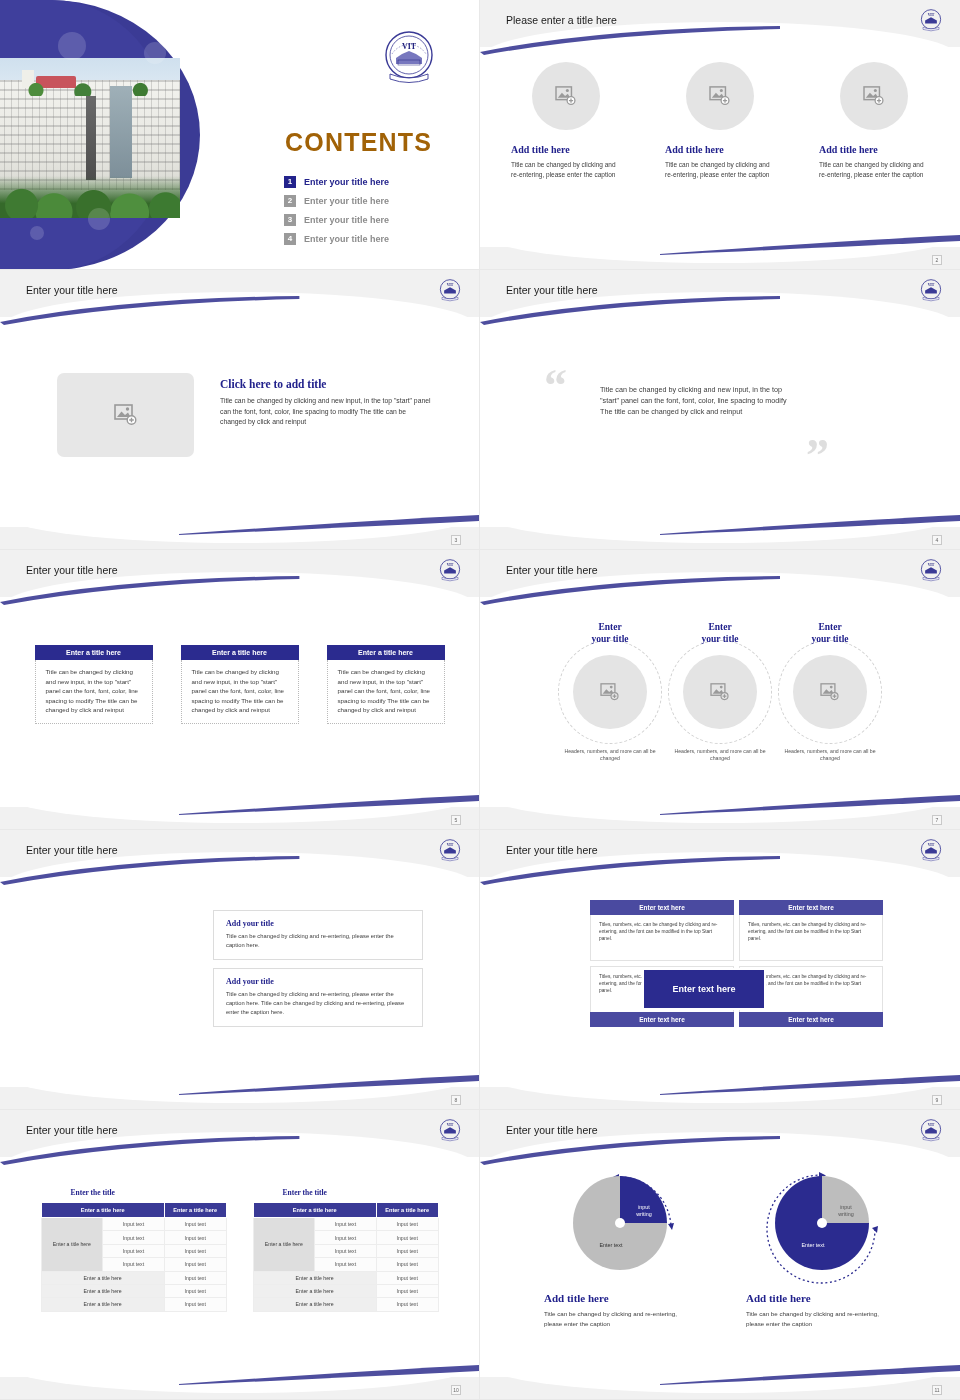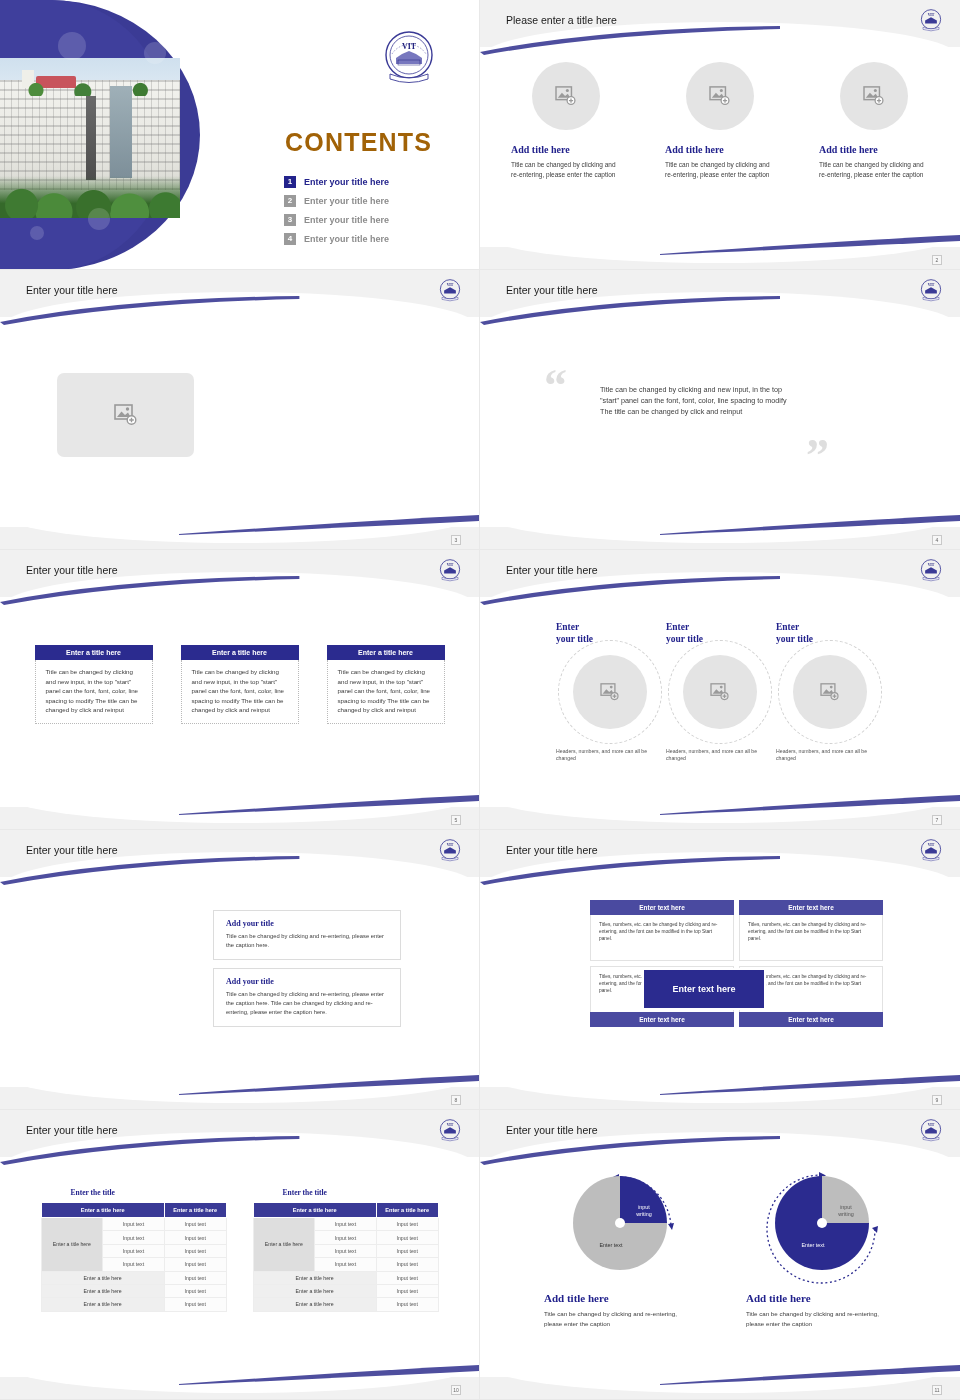--- a/index.html
+++ b/index.html
@@ -184,35 +184,35 @@
     text-align:center; padding:4px 0;
   }
   .s5-body {
     border-left:1px dotted #b9b9b9; border-right:1px dotted #b9b9b9;
     border-bottom:1px dotted #b9b9b9;
     padding:7px 10px 8px 10px; font-size:6.2px;
   }
 
   
   .s6-wrap { position:absolute; left:0; top:72px; width:100%; display:flex; justify-content:center; gap:2px; }
-  .s6-card { width:108px; text-align:left; position:relative; }
+  .s6-card { width:108px; text-align:center; position:relative; }
   .s6-h { font-size:9.5px; line-height:1.25; position:relative; z-index:3; }
   .s6-ring {
     width:104px; height:104px; margin:-6px auto 0 auto;
     border:1px dashed #d2d2d2; border-radius:50%;
     display:flex; align-items:center; justify-content:center;
   }
   .s6-circ { width:74px; height:74px; }
   .s6-p { margin-top:4px; font-size:5.2px; color:#555; line-height:1.4; }
 
   
   .s7-left { position:absolute; left:70px; top:96px; width:120px; }
   .s7-h { font-size:17px; }
   .s7-p { margin-top:7px; font-size:6.8px; }
-  .s7-right { position:absolute; left:213px; top:80px; width:188px; }
+  .s7-right { position:absolute; left:213px; top:80px; width:210px; }
   .s7-box { border:1px solid #dcdcdc; padding:8px 10px 9px 12px; }
   .s7-box + .s7-box { margin-top:8px; }
   .s7-bh { font-size:8px; }
   .s7-bp { margin-top:4px; font-size:5.8px; }
 
   
   .s8 { position:absolute; left:78px; top:70px; width:325px;padding-left:32px; }
   .s8-row { display:flex; gap:5px; }
   .s8-col { width:160px; }
   .s8-cap { background:#4a4aa0; color:#fff; font-size:6.5px; font-weight:bold; text-align:center; padding:4px 0; }
@@ -401,20 +401,24 @@
     <div class="hdr-title">Enter your title here</div>
 
     <div class="ph-rect s3-img">
       <svg width="24" height="22" viewBox="0 0 24 22">
           <rect x="1" y="1" width="17" height="14" fill="none" stroke="#9a9a9a" stroke-width="1.6"></rect>
           <path d="M3 13 L7.5 7.5 L11 11 L14 8.5 L16.5 13 Z" fill="#9a9a9a"></path>
           <circle cx="13.5" cy="5" r="1.7" fill="#9a9a9a"></circle>
           <circle cx="17.5" cy="16" r="4.3" fill="#fff" stroke="#9a9a9a" stroke-width="1.4"></circle>
           <path d="M17.5 13.7 v4.6 M15.2 16 h4.6" stroke="#9a9a9a" stroke-width="1.4"></path>
         </svg>
+    </div>
+    <div class="s3-txt">
+      <div class="blue-title s3-h">Click here to add title</div>
+      <div class="body-txt s3-p">Title can be changed by clicking and new input, in the top "start" panel can the font, font, color, line spacing to modify The title can be changed by click and reinput</div>
     </div>
 
     <div class="ftr">
         <div class="ftr-curve"></div>
       </div>
     <svg style="position:absolute;right:0;bottom:14px;width:300px;height:22px;" viewBox="0 0 300 22" preserveAspectRatio="none">
       <path d="M300 2 Q180 8 0 21 L0 22 Q180 14 300 8 Z" fill="#4e4e9e"></path>
     </svg>
     <div class="ftr-num">3</div>
   </div>

